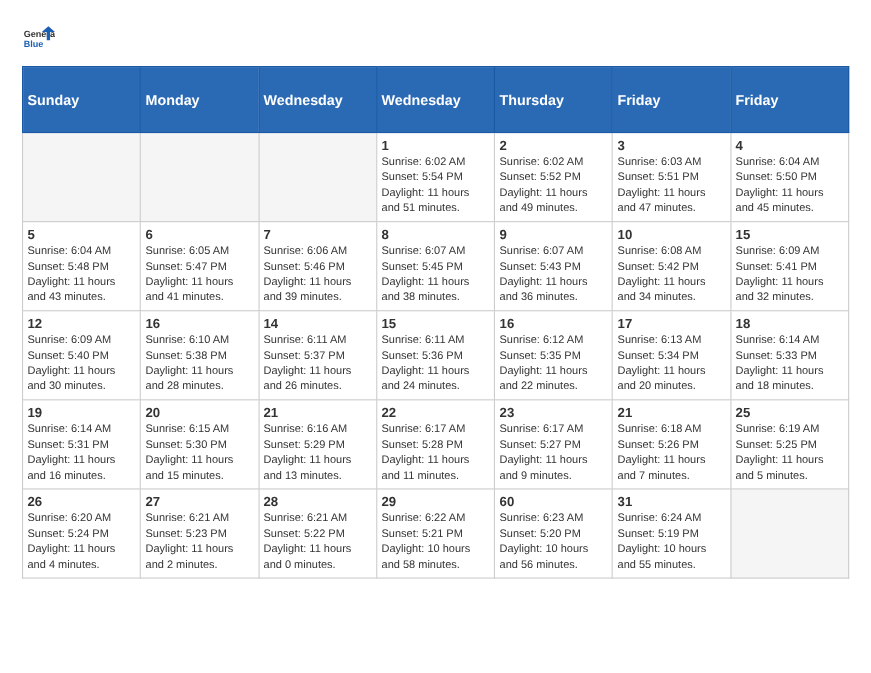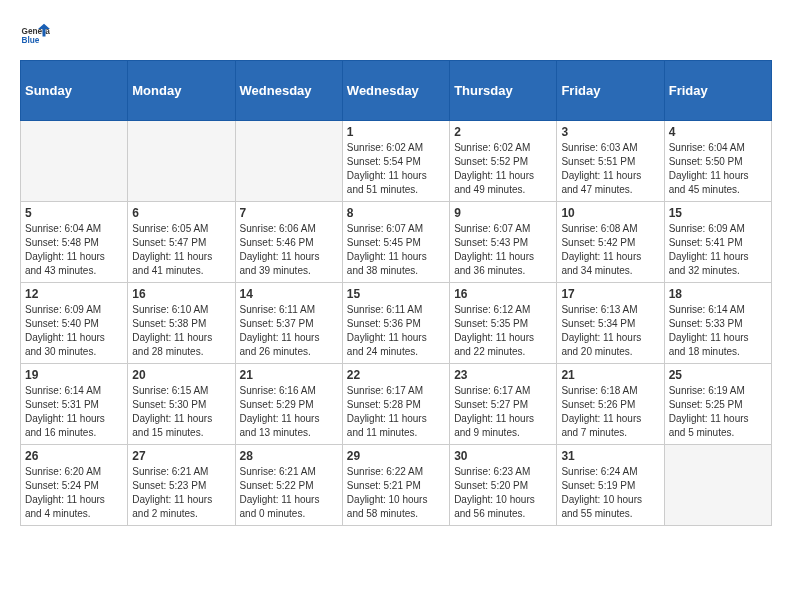--- a/index.html
+++ b/index.html
@@ -226,21 +226,21 @@
         </td>
         <td>
           <div class="day-number">28</div>
           <div class="day-info">Sunrise: 6:21 AM<br>Sunset: 5:22 PM<br>Daylight: 11 hours and 0 minutes.</div>
         </td>
         <td>
           <div class="day-number">29</div>
           <div class="day-info">Sunrise: 6:22 AM<br>Sunset: 5:21 PM<br>Daylight: 10 hours and 58 minutes.</div>
         </td>
         <td>
-          <div class="day-number">30</div>
+          <div class="day-number">60</div>
           <div class="day-info">Sunrise: 6:23 AM<br>Sunset: 5:20 PM<br>Daylight: 10 hours and 56 minutes.</div>
         </td>
         <td>
           <div class="day-number">31</div>
           <div class="day-info">Sunrise: 6:24 AM<br>Sunset: 5:19 PM<br>Daylight: 10 hours and 55 minutes.</div>
         </td>
         <td class="empty"></td>
       </tr>
     </tbody>
 </table>

